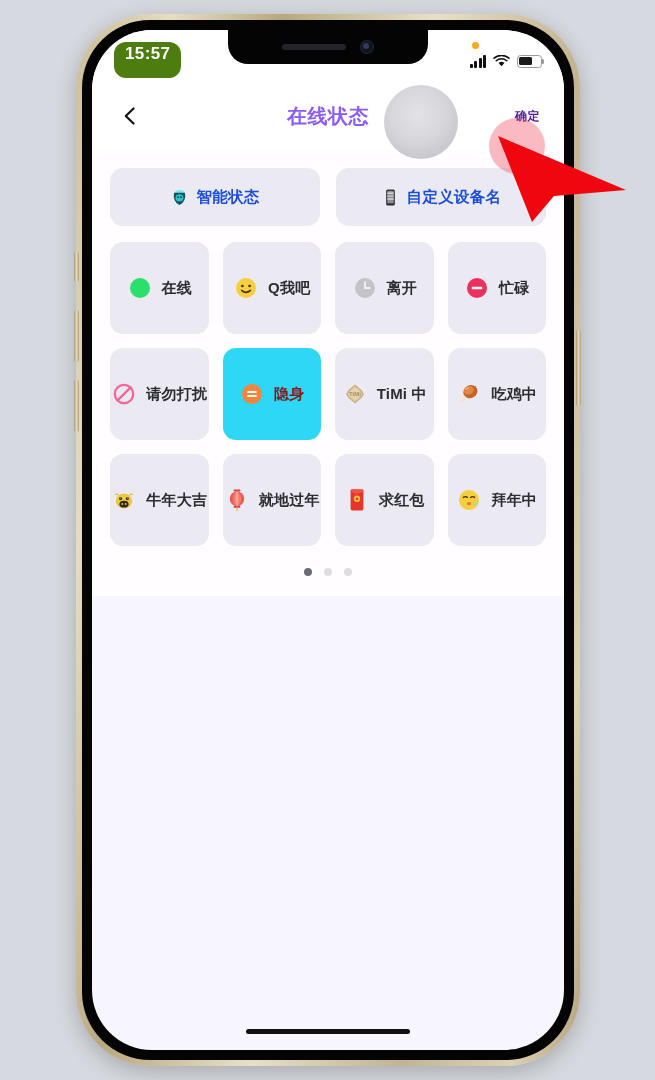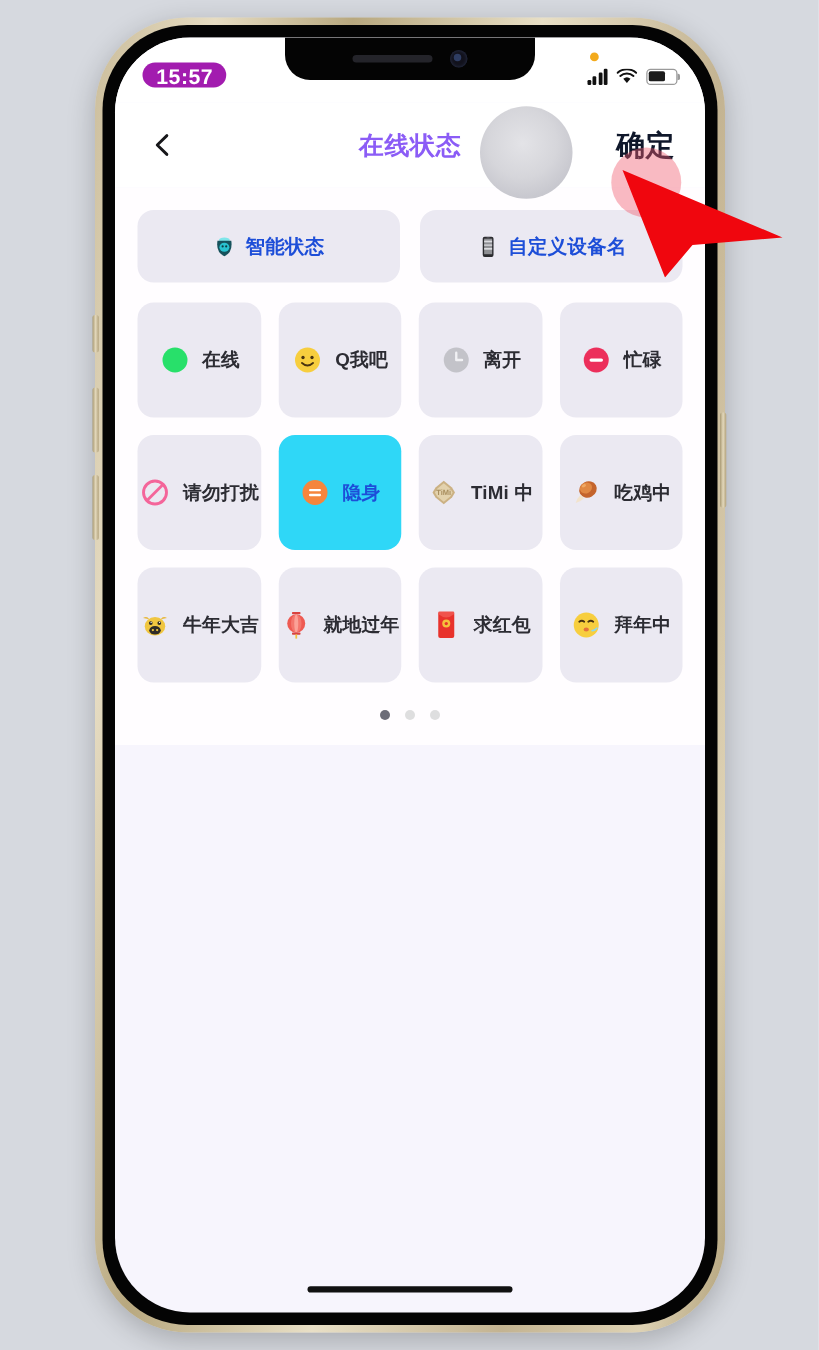--- a/index.html
+++ b/index.html
@@ -87,26 +87,26 @@
   .statusbar{
     position:absolute;
     left:0; top:0; width:100%; height:52px;
     background:#ffffff;
     display:flex; align-items:center;
     justify-content:space-between;
     padding:0 22px;
     z-index:30;
   }
   .time-pill{
-    background:#a21caf;
+    background:#4d7c0f;
     color:#fff;
     font-size:17px;
     font-weight:bold;
     border-radius:12px;
-    padding:3px 11px 0;
+    padding:3px 11px 16px;
     letter-spacing:0.4px;
     line-height:1.05;
     margin-top:8px;
   }
   .status-right{
     display:flex; align-items:flex-end; gap:7px;
     margin-top:10px;
     position:relative;
   }
   .rec-dot{
@@ -158,23 +158,23 @@
     left:0; width:100%;
     text-align:center;
     font-size:20px;
     font-weight:bold;
     color:#8b5cf6;
     letter-spacing:0.5px;
     pointer-events:none;
   }
   .nav-confirm{
     margin-left:auto;
-    font-size:23px;
+    font-size:12px;
     font-weight:bold;
-    color:#0f172a;
+    color:#4c1d95;
     letter-spacing:0.5px;
     position:relative;
     z-index:22;
     cursor:pointer;
   }
 
   
   .touch-blob{
     position:absolute;
     left:292px; top:55px;
@@ -236,21 +236,21 @@
     cursor:pointer;
   }
   .tile.sel{ background:#2fd7f7; }
   .tile .t-lbl{
     font-size:15px;
     color:#2c2c33;
     font-weight:bold;
     letter-spacing:0.2px;
     white-space:nowrap;
   }
-  .tile.sel .t-lbl{ color:#1d4ed8; }
+  .tile.sel .t-lbl{ color:#7f1d1d; }
   .t-ico{ width:26px; height:26px; display:block; }
 
   .dots{
     display:flex;
     justify-content:center;
     gap:12px;
     padding:22px 0 20px;
   }
   .dot{ width:8px; height:8px; border-radius:50%; background:#dededf; }
   .dot.on{ background:#6c6c78; }

